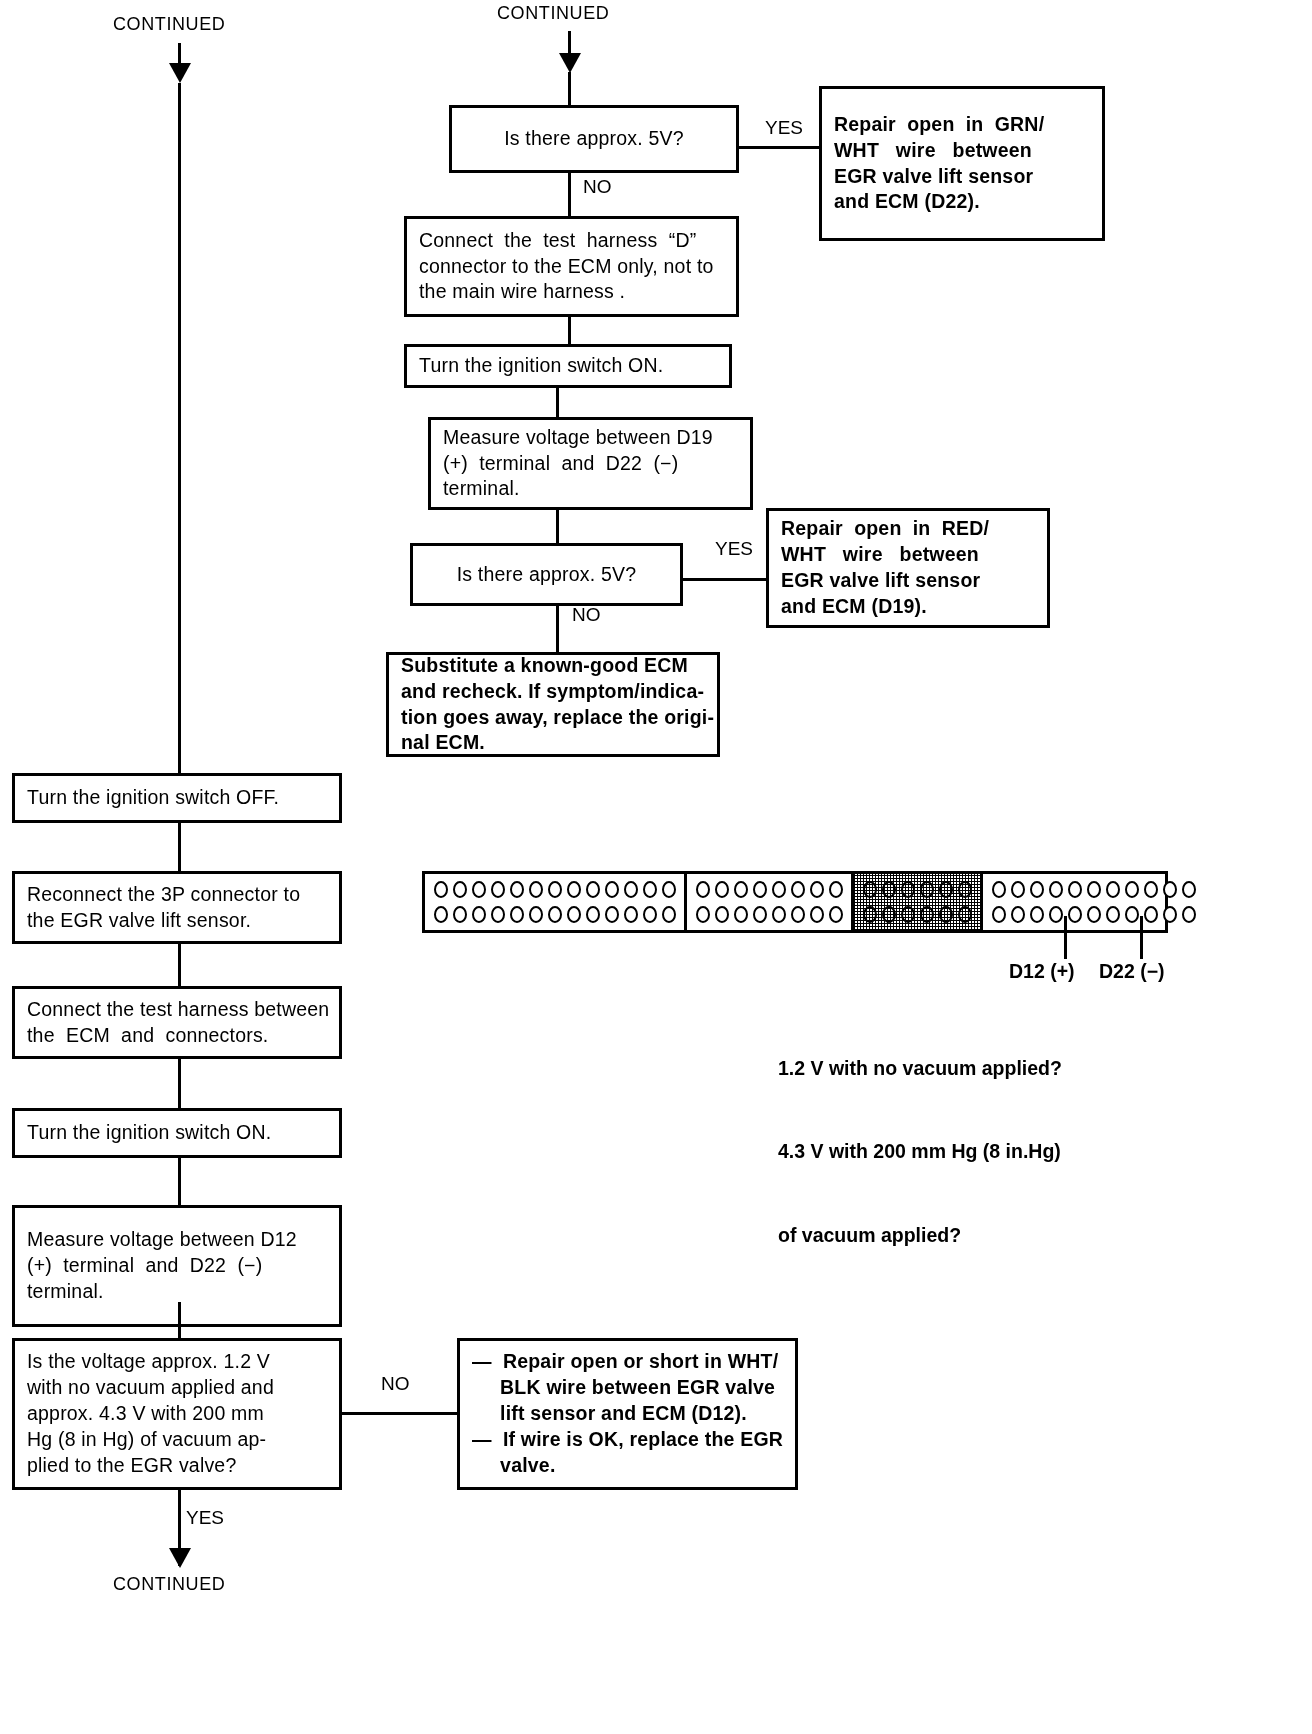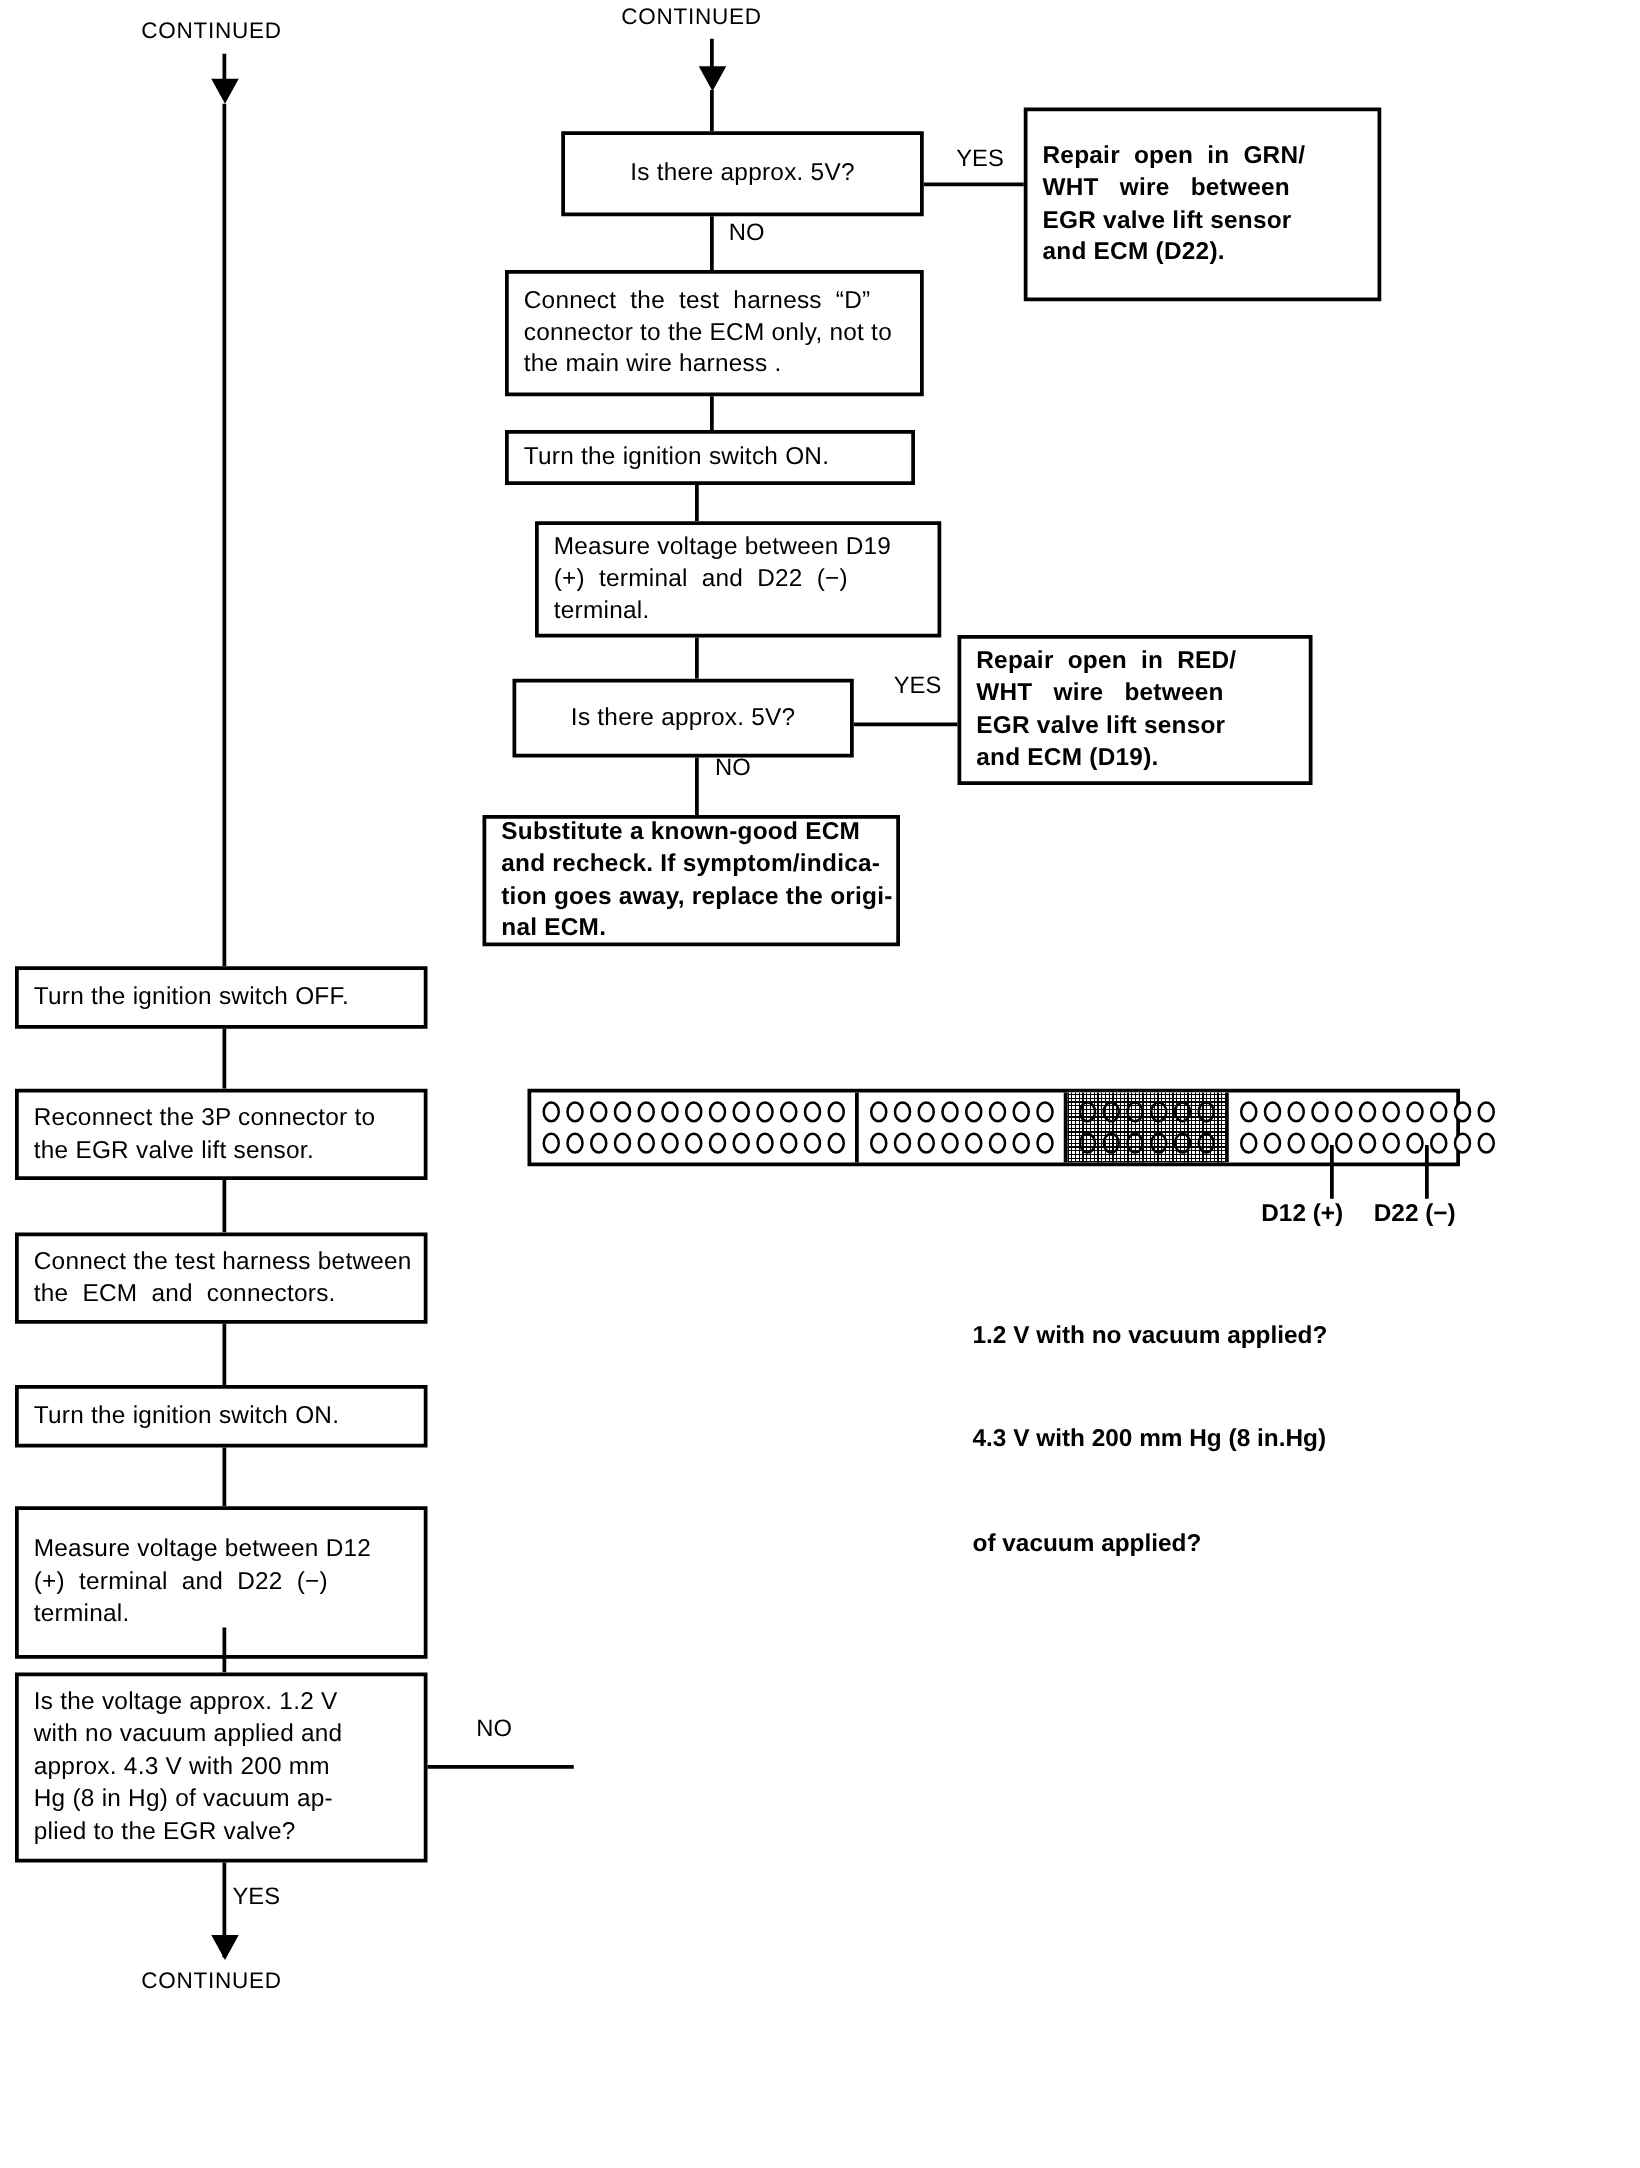--- a/index.html
+++ b/index.html
@@ -227,20 +227,27 @@
   <div class="box" style="left:12px; top:1338px; width:330px; height:152px;">
     <span class="ln">Is the voltage approx. 1.2 V</span>
     <span class="ln">with no vacuum applied and</span>
     <span class="ln">approx. 4.3 V with 200 mm</span>
     <span class="ln">Hg (8 in Hg) of vacuum ap-</span>
     <span class="ln">plied to the EGR valve?</span>
   </div>
 
   <div class="hline" style="left:342px; top:1412px; width:117px;"></div>
   <div class="edgelbl" style="left:381px; top:1373px;">NO</div>
+  <div class="box bold" style="left:457px; top:1338px; width:341px; height:152px;">
+    <span class="ln">—  Repair open or short in WHT/</span>
+    <span class="ln">     BLK wire between EGR valve</span>
+    <span class="ln">     lift sensor and ECM (D12).</span>
+    <span class="ln">—  If wire is OK, replace the EGR</span>
+    <span class="ln">     valve.</span>
+  </div>
 
   <div class="vline" style="left:178px; top:1490px; height:76px;"></div>
   <div class="edgelbl" style="left:186px; top:1507px;">YES</div>
   <div class="arrow" style="left:169px; top:1548px;"></div>
   <div class="cont" style="left:113px; top:1574px;">CONTINUED</div>
 
   <div id="connector" style="left:422px; top:871px; width:746px; height:62px;">
       <div class="conn-sec" style="flex: 13 1 0px;">
         <div class="pinrow">
           <div class="pin"></div>

